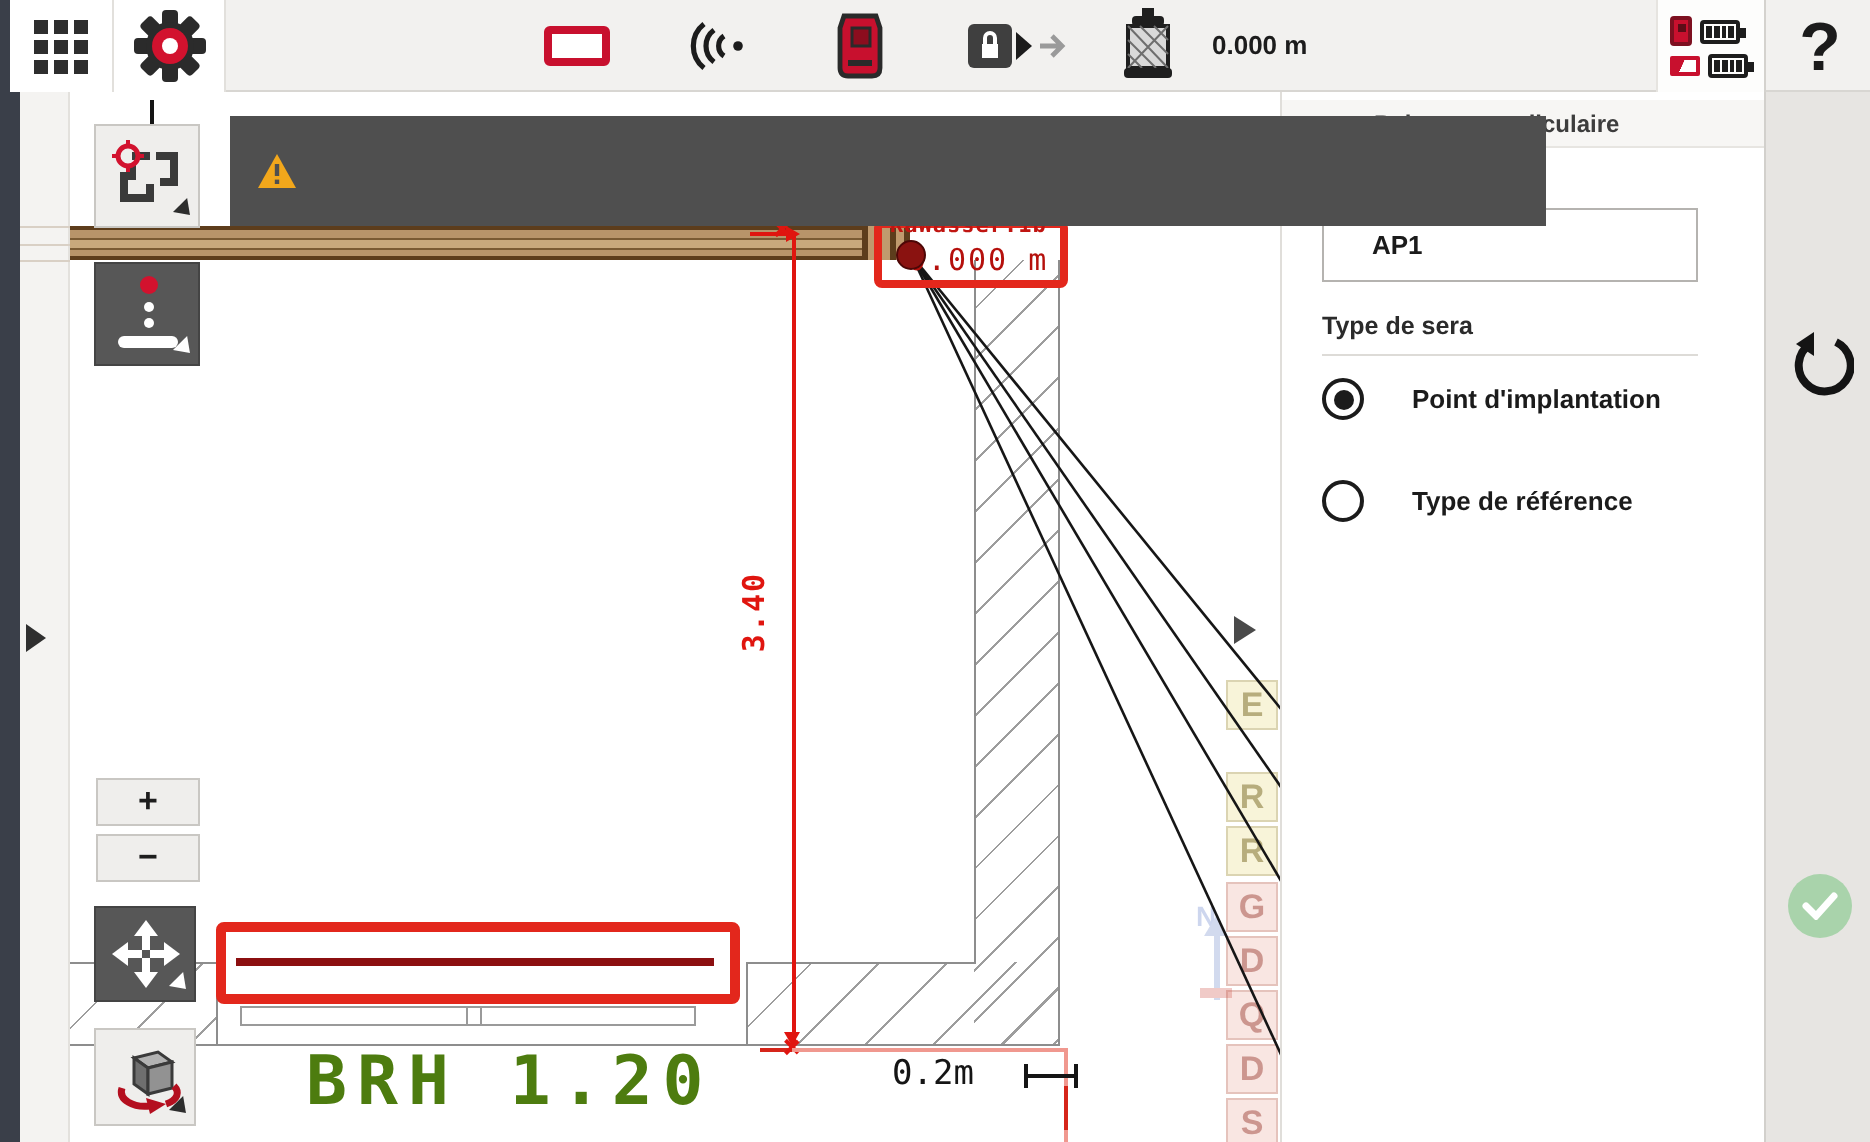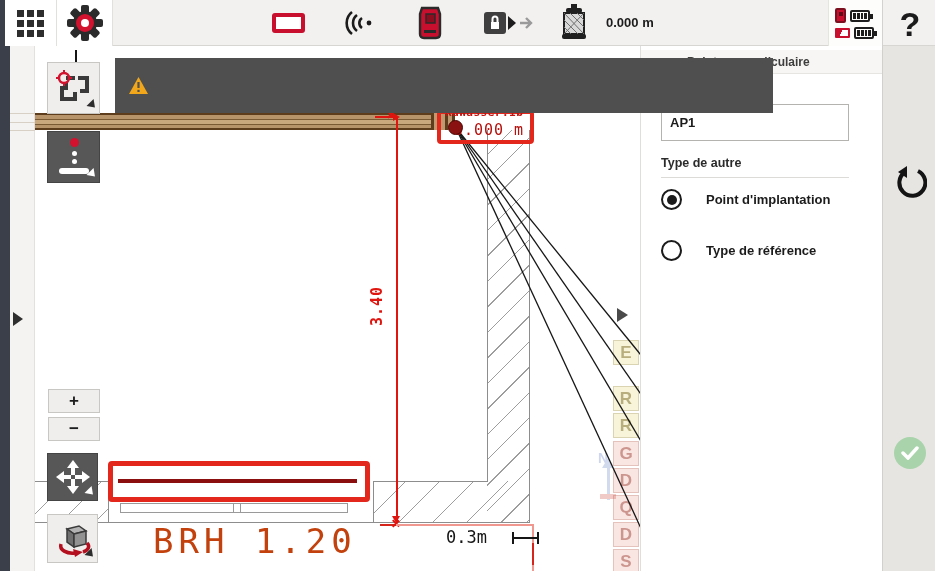--- a/index.html
+++ b/index.html
@@ -61,21 +61,21 @@
   .pinkline { background:#f0988f; }
   .redseg { background:#d6251a; }
   .arrow-r { width:0; height:0; border-top:4px solid transparent; border-bottom:4px solid transparent; border-left:7px solid #e0150f; }
   .arrow-d { width:0; height:0; border-left:4px solid transparent; border-right:4px solid transparent; border-top:7px solid #e0150f; }
   .xtick { width:9px; height:9px; position:absolute; }
   .xtick::before,.xtick::after { content:""; position:absolute; left:4px; top:0; width:1.5px; height:9px; background:#e0150f; }
   .xtick::before { transform:rotate(45deg); } .xtick::after { transform:rotate(-45deg); }
   .offset-label { left:411px; top:481px; font-size:17px; color:#151515; }
   .scale-h { left:477px; top:491px; width:27px; height:2px; background:#151515; }
   .scale-b { top:486px; width:2px; height:12px; background:#151515; }
-  .sill-text { left:118px; top:475px; font-size:34px; color:#c2410c; letter-spacing:5px; font-weight:400; }
+  .sill-text { left:118px; top:475px; font-size:34px; color:#4d7c0f; letter-spacing:5px; font-weight:700; }
   .sill-line { background:#9a9a9a; }
   .overlay-strip { left:563px; top:0; width:42px; height:525px; background:rgba(255,255,255,0.74); }
   .tile { left:578px; width:26px; height:25px; border:1px solid rgba(190,180,140,0.5); text-align:center; line-height:24px; font-size:17px; font-weight:bold; }
   .tile.yellow { background:rgba(243,235,185,0.55); color:rgba(130,115,50,0.55); }
   .tile.red { background:rgba(243,205,198,0.5); color:rgba(160,70,60,0.5); border-color:rgba(210,160,150,0.5); }
   .flyout-handle-right { left:582px; top:262px; width:0; height:0; border-top:7px solid transparent; border-bottom:7px solid transparent; border-left:11px solid #4a4a4a; }
   .compass { left:563px; top:404px; width:20px; height:60px; opacity:0.3; }
   .compass .n { position:absolute; left:0; top:0; color:#5b79c9; font-weight:bold; font-size:14px; }
   .compass .stem { position:absolute; left:9px; top:16px; width:3px; height:34px; background:#6d86c9; }
   .compass .head { position:absolute; left:4px; top:8px; width:0; height:0; border-left:6px solid transparent; border-right:6px solid transparent; border-bottom:10px solid #6d86c9; }
@@ -94,21 +94,21 @@
   .plumb-ic .d3 { position:absolute; left:13px; top:21px; width:5px; height:5px; border-radius:50%; background:#fff; }
   .plumb-ic .bar { position:absolute; left:0; top:30px; width:30px; height:6px; border-radius:3px; background:#fff; }
   .btn-zoom { left:48px; top:389px; width:52px; height:24px; font-size:17px; font-weight:bold; color:#1d1d1d; line-height:20px; }
   .btn-zoom.minus { top:417px; }
   .btn-pan { left:47px; top:453px; width:51px; height:48px; }
   .btn-cube { left:47px; top:514px; width:51px; height:49px; }
 
   
   .panel { position:absolute; left:640px; top:46px; width:242px; height:525px; background:#fff; border-left:1px solid #e0deda; z-index:10; }
   .panel-header { position:absolute; left:0; top:4px; width:242px; height:24px; background:#f7f6f4; border-bottom:1px solid #e7e5e1; font-size:12px; font-weight:bold; color:#3d3d3d; line-height:24px; padding-left:46px; white-space:nowrap; overflow:hidden; }
-  .pt-input { position:absolute; left:20px; top:58px; width:188px; height:37px; border:1px solid #b5b3b0; background:#fff; font-family:"Liberation Sans",sans-serif; font-size:13px; font-weight:bold; color:#1b1b1b; padding-left:8px; }
+  .pt-input { position:absolute; left:20px; top:58px; width:188px; height:37px; border:1px solid #b5b3b0; background:#fff; font-family:"Liberation Sans",sans-serif; font-size:13px; font-weight:bold; color:#1b1b1b; padding-left:24px; }
   .type-label { position:absolute; left:20px; top:110px; font-size:12.5px; font-weight:bold; color:#2b2b2b; }
   .type-div { position:absolute; left:20px; top:131px; width:188px; height:1px; background:#dddbd7; }
   .radio-row { position:absolute; left:20px; display:flex; align-items:center; gap:24px; }
   .radio { width:21px; height:21px; border:2.5px solid #1b1b1b; border-radius:50%; position:relative; flex:0 0 auto; }
   .radio.sel::after { content:""; position:absolute; left:3.5px; top:3.5px; width:10px; height:10px; border-radius:50%; background:#1b1b1b; }
   .radio-label { font-size:13px; font-weight:bold; color:#1b1b1b; }
 
   
   .right-strip { position:absolute; left:882px; top:46px; width:53px; height:525px; background:#e7e5e2; border-left:1px solid #d2d0cc; z-index:10; }
   .check-circle { position:absolute; left:11px; top:391px; width:32px; height:32px; border-radius:50%; background:#a9d3ab; display:flex; align-items:center; justify-content:center; }
@@ -155,21 +155,21 @@
     <div class="abs arrow-r" style="left:358px; top:67px;"></div>
     <div class="xtick" style="left:351px; top:64px;"></div>
 
     <div class="abs" style="left:345px; top:478px; width:17px; height:2px; background:#d6251a;"></div>
     <div class="abs arrow-d" style="left:357px; top:470px;"></div>
     <div class="xtick" style="left:356px; top:473px;"></div>
     <div class="abs pinkline" style="left:361px; top:478px; width:137px; height:2px;"></div>
     <div class="abs pinkline" style="left:497px; top:478px; width:2px; height:47px;"></div>
     <div class="abs redseg" style="left:497px; top:497px; width:2px; height:22px;"></div>
 
-    <div class="abs offset-label cadmono">0.3m</div>
+    <div class="abs offset-label cadmono">0.2m</div>
     <div class="abs scale-h"></div>
     <div class="abs scale-b" style="left:477px;"></div>
     <div class="abs scale-b" style="left:502px;"></div>
 
     <div class="abs sill-text cadmono">BRH 1.20</div>
 
     <div class="abs overlay-strip"></div>
     <div class="abs tile yellow" style="top:294px;">E</div>
     <div class="abs tile yellow" style="top:340px;">R</div>
     <div class="abs tile yellow" style="top:367px;">R</div>
@@ -254,21 +254,21 @@
       <polygon points="21,15 33,12 33,25 21,28" fill="#929292" stroke="#3a3a3a" stroke-width="1.5"></polygon>
       <path d="M8 25 C6 31 14 35 22 34 M30 33 C36 31 37 27 34 24" fill="none" stroke="#b40f1f" stroke-width="3.5"></path>
       <polygon points="20,30 30,33 22,38" fill="#b40f1f"></polygon>
     </svg>
     <span class="corner"></span>
   </div>
 
   <div class="panel">
     <div class="panel-header">Point perpendiculaire</div>
     <input class="pt-input" readonly="" value="AP1" style="">
-    <div class="type-label">Type de autre</div>
+    <div class="type-label">Type de sera</div>
     <div class="type-div"></div>
     <div class="radio-row" style="top:143px;">
       <span class="radio sel"></span>
       <span class="radio-label">Point d'implantation</span>
     </div>
     <div class="radio-row" style="top:194px;">
       <span class="radio"></span>
       <span class="radio-label">Type de référence</span>
     </div>
   </div>

